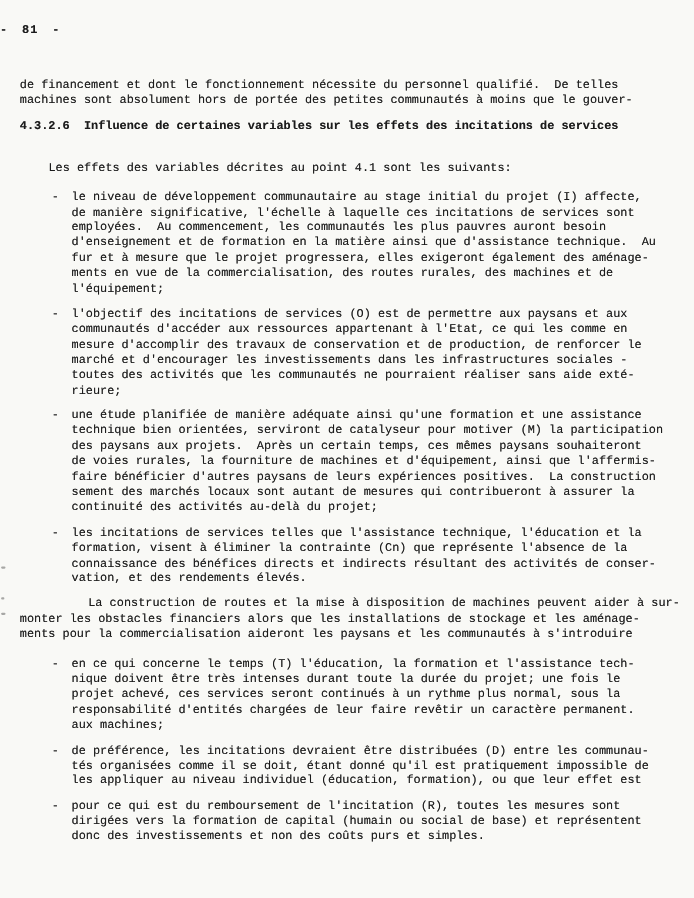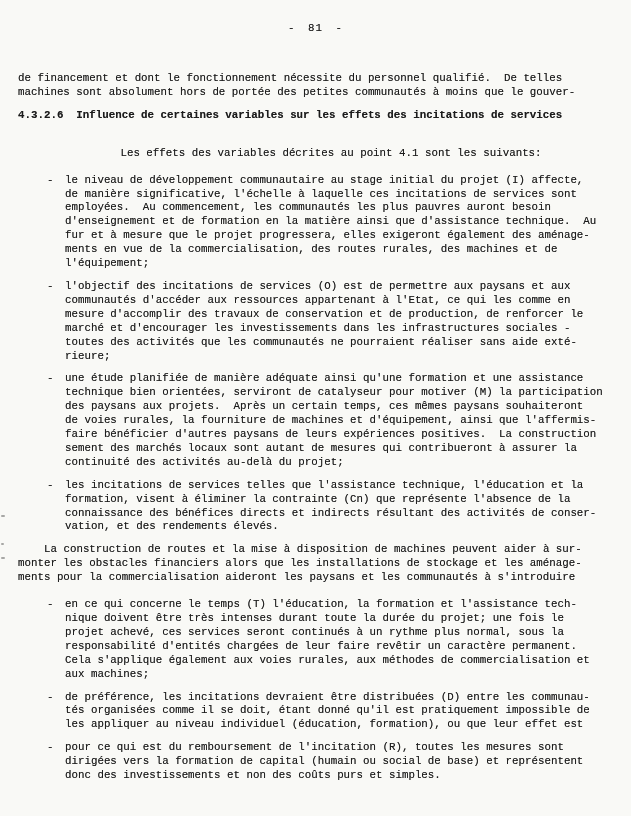--- a/index.html
+++ b/index.html
@@ -16,23 +16,24 @@
     line-height: 13.9px;
     color: #1b1b1b;
     text-shadow: 0 0 0.5px rgba(25,25,25,0.55);
   }
 
   .pageno {
     position: absolute;
     top: 22px;
     left: 0;
     width: 100%;
-    text-align: center;
+    text-align: left;
     word-spacing: 5px;
     letter-spacing: 1px;
+    font-weight: bold;
   }
 
   .content {
     position: absolute;
     left: 18px;
     top: 72px;
     width: 600px;
   }
 
   .block { margin: 0 0 9px 0; }
@@ -62,21 +63,21 @@
 
   <div class="content">
       <div class="block paragraph">
         <div class="line">de financement et dont le fonctionnement nécessite du personnel qualifié.  De telles</div>
         <div class="line">machines sont absolument hors de portée des petites communautés à moins que le gouver-</div>
       </div>
       <div class="block heading">
         <div class="line">4.3.2.6  Influence de certaines variables sur les effets des incitations de services</div>
       </div>
       <div class="block paragraph indented">
-        <div class="line" style="padding-left: 26px; text-align: center;">Les effets des variables décrites au point 4.1 sont les suivants:</div>
+        <div class="line" style="padding-left: 26px;">Les effets des variables décrites au point 4.1 sont les suivants:</div>
       </div>
       <div class="block bullet">
         <span class="dash">-</span>
         <div class="lines">
           <div class="line">le niveau de développement communautaire au stage initial du projet (I) affecte,</div>
           <div class="line">de manière significative, l'échelle à laquelle ces incitations de services sont</div>
           <div class="line">employées.  Au commencement, les communautés les plus pauvres auront besoin</div>
           <div class="line">d'enseignement et de formation en la matière ainsi que d'assistance technique.  Au</div>
           <div class="line">fur et à mesure que le projet progressera, elles exigeront également des aménage-</div>
           <div class="line">ments en vue de la commercialisation, des routes rurales, des machines et de</div>
@@ -109,32 +110,31 @@
       <div class="block bullet">
         <span class="dash">-</span>
         <div class="lines">
           <div class="line">les incitations de services telles que l'assistance technique, l'éducation et la</div>
           <div class="line">formation, visent à éliminer la contrainte (Cn) que représente l'absence de la</div>
           <div class="line">connaissance des bénéfices directs et indirects résultant des activités de conser-</div>
           <div class="line">vation, et des rendements élevés.</div>
         </div>
       </div>
       <div class="block paragraph indented">
-        <div class="line" style="padding-left: 26px;">La construction de routes et la mise à disposition de machines peuvent aider à sur-</div>
+        <div class="line" style="padding-left: 26px; text-align: right;">La construction de routes et la mise à disposition de machines peuvent aider à sur-</div>
         <div class="line">monter les obstacles financiers alors que les installations de stockage et les aménage-</div>
         <div class="line">ments pour la commercialisation aideront les paysans et les communautés à s'introduire</div>
       </div>
       <div class="block bullet">
         <span class="dash">-</span>
         <div class="lines">
           <div class="line">en ce qui concerne le temps (T) l'éducation, la formation et l'assistance tech-</div>
           <div class="line">nique doivent être très intenses durant toute la durée du projet; une fois le</div>
           <div class="line">projet achevé, ces services seront continués à un rythme plus normal, sous la</div>
           <div class="line">responsabilité d'entités chargées de leur faire revêtir un caractère permanent.</div>
-          <div class="line">Cela s'applique également aux voies rurales, aux méthodes de commercialisation et</div>
           <div class="line">aux machines;</div>
         </div>
       </div>
       <div class="block bullet">
         <span class="dash">-</span>
         <div class="lines">
           <div class="line">de préférence, les incitations devraient être distribuées (D) entre les communau-</div>
           <div class="line">tés organisées comme il se doit, étant donné qu'il est pratiquement impossible de</div>
           <div class="line">les appliquer au niveau individuel (éducation, formation), ou que leur effet est</div>
         </div>

